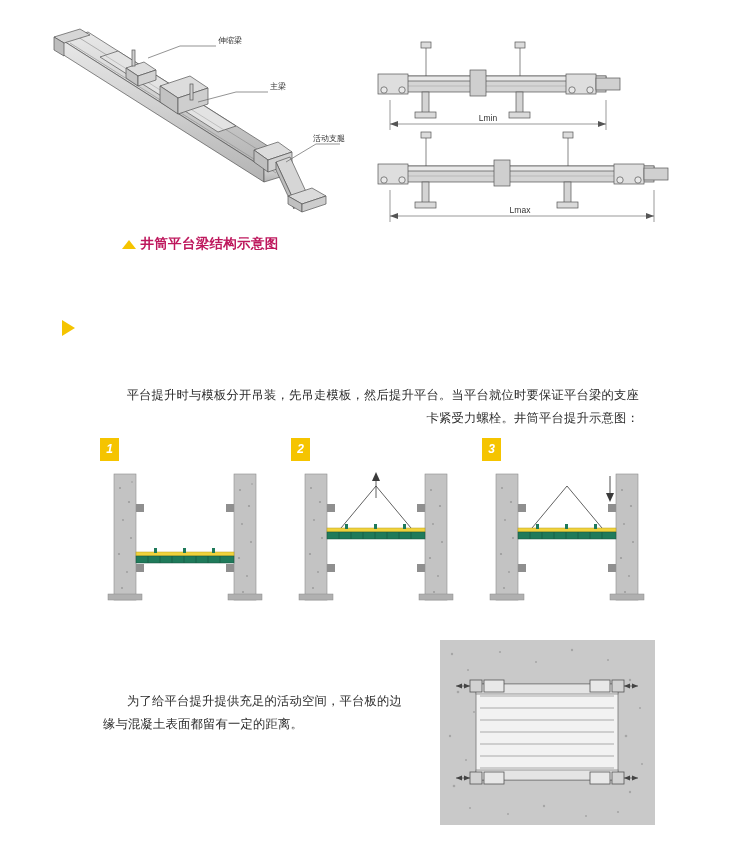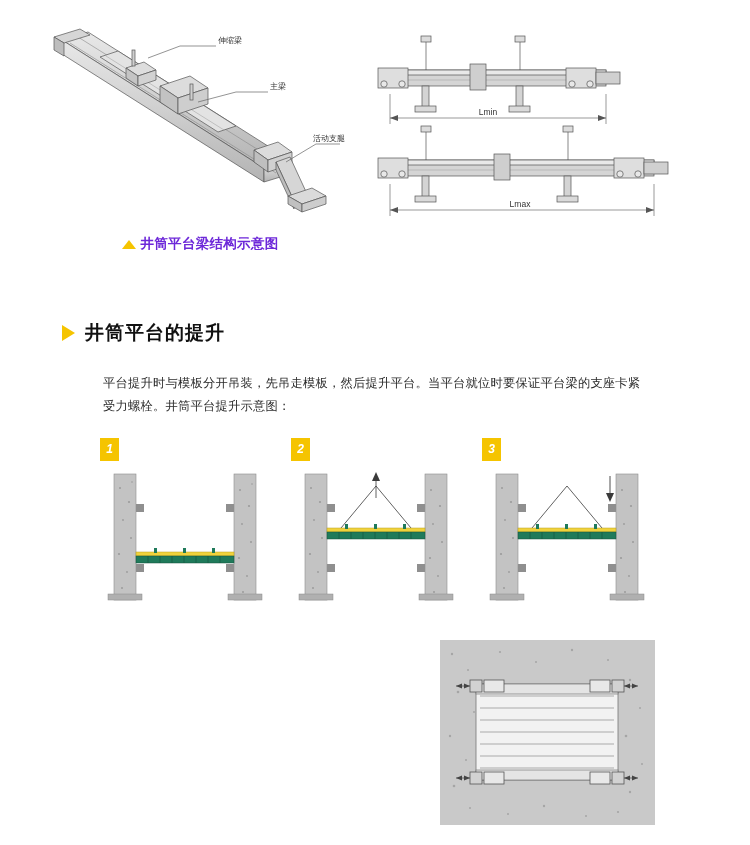--- a/index.html
+++ b/index.html
@@ -22,29 +22,29 @@
     top: 0;
     left: 0;
     width: 692px;
     height: 270px;
   }
 
   .fig-block {
     position: absolute;
   }
   .fig-left  { left: 40px;  top: 10px;  width: 320px; height: 240px; }
-  .fig-right { left: 370px; top: 12px;  width: 340px; height: 240px; }
+  .fig-right { left: 370px; top: 18px;  width: 340px; height: 240px; }
 
   .fig-caption {
     position: absolute;
     width: 100%;
     text-align: center;
     font-size: 13.5px;
     font-weight: bold;
-    color: #6d28d9;
+    color: #be185d;
     letter-spacing: 0.3px;
     white-space: nowrap;
   }
   .fig-left .fig-caption  { top: 225px; left: 0; }
   .fig-right .fig-caption { top: 225px; left: 0; }
 
   .caption-arrow {
     display: inline-block;
     width: 0; height: 0;
     border-left: 7px solid transparent;
@@ -81,21 +81,21 @@
   .para {
     position: absolute;
     left: 103px;
     top: 372px;
     width: 548px;
     font-size: 12.3px;
     line-height: 23px;
     color: #2b2b2b;
     letter-spacing: 0.2px;
   }
-  .para p { margin: 0; }
+  .para p { margin: 12px; text-align: right; }
 
   
   .steps {
     position: absolute;
     left: 100px;
     top: 438px;
     width: 560px;
     height: 170px;
   }
   .step {
@@ -288,21 +288,20 @@
         <polygon points="284,198 276,195 276,201" fill="#555" stroke="none"></polygon>
       </g>
       <text x="150" y="195" text-anchor="middle" font-family="'Liberation Sans', sans-serif" font-size="8.5" fill="#333">Lmax</text>
     </svg>
 
   </div>
 </div>
 
 <div class="section-head">
   <span class="tri"></span>
-  <span class="txt">井筒平台的提升</span>
 </div>
 
 <div class="para">
   <p>平台提升时与模板分开吊装，先吊走模板，然后提升平台。当平台就位时要保证平台梁的支座卡紧受力螺栓。井筒平台提升示意图：</p>
 </div>
 
 <div class="steps">
 
   <div class="step step-1">
     <div class="step-badge">1</div>
@@ -459,20 +458,21 @@
         <rect x="83" y="56" width="3" height="5"></rect>
         <rect x="112" y="56" width="3" height="5"></rect>
       </g>
       <rect x="8" y="126" width="34" height="6" fill="#b0b0b0" stroke="#8c8c8c" stroke-width="0.5"></rect>
       <rect x="128" y="126" width="34" height="6" fill="#b0b0b0" stroke="#8c8c8c" stroke-width="0.5"></rect>
     </svg>
   </div>
 </div>
 
 <div class="bottom-text">
+  <p>为了给平台提升提供充足的活动空间，平台板的边缘与混凝土表面都留有一定的距离。</p>
 </div>
 
 <div class="plan-fig">
   <svg width="215" height="185" viewBox="0 0 215 185">
 
     <rect x="0" y="0" width="215" height="185" fill="#c9c9c9"></rect>
     <g fill="#a5a5a5">
       <circle cx="12" cy="14" r="1.2"></circle>
         <circle cx="28" cy="30" r="1"></circle>
         <circle cx="18" cy="52" r="1.3"></circle>

